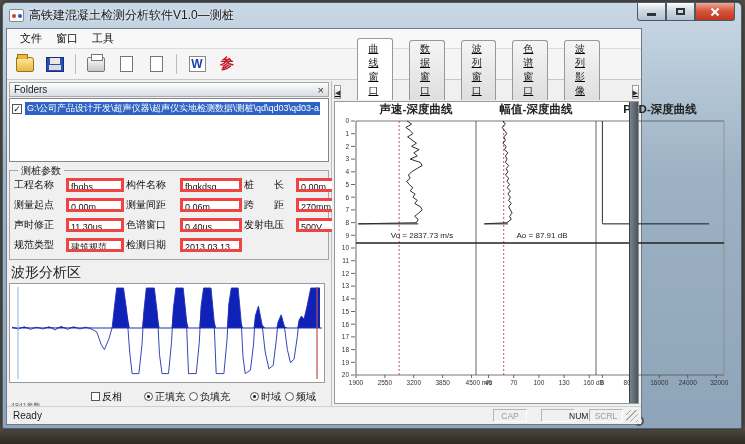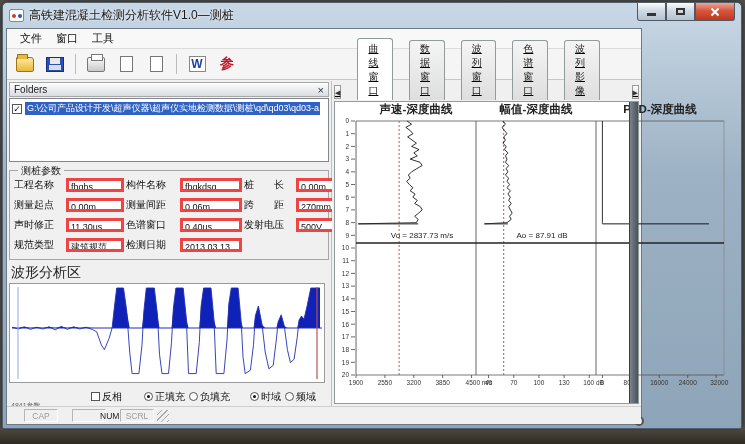--- a/index.html
+++ b/index.html
@@ -387,20 +387,21 @@
                   <line x1="20" y1="139.92000000000002" x2="388" y2="139.92000000000002" stroke="#222" stroke-width="1.5"></line>
                 </svg>
             </div>
             <div class="vscroll"></div>
           </div>
         </div>
 
       </div>
 
       <div class="statusbar">
+        <span class="status-left">Ready</span>
         <span id="spanes" style="display:flex">
             <span class="spane">CAP</span>
             <span class="spane on">NUM</span>
             <span class="spane">SCRL</span>
           </span>
         <span class="grip"></span>
       </div>
     </div>
   </div>
   <div class="desktop-bottom"></div>

